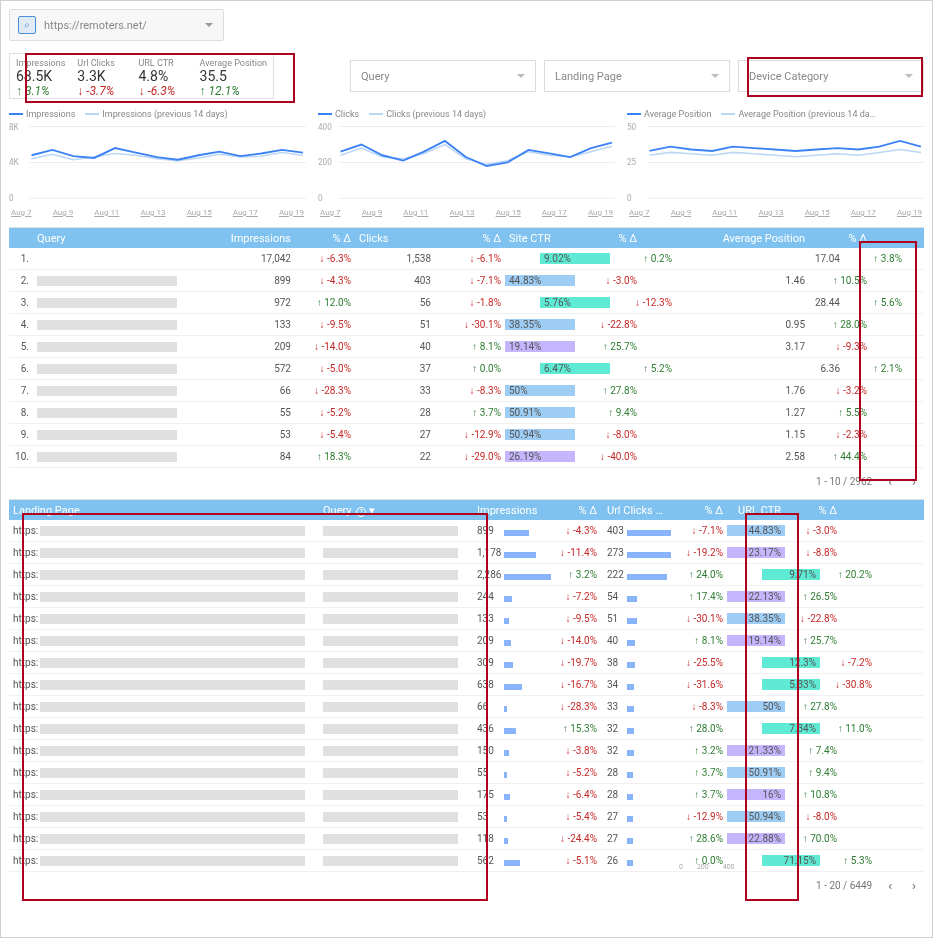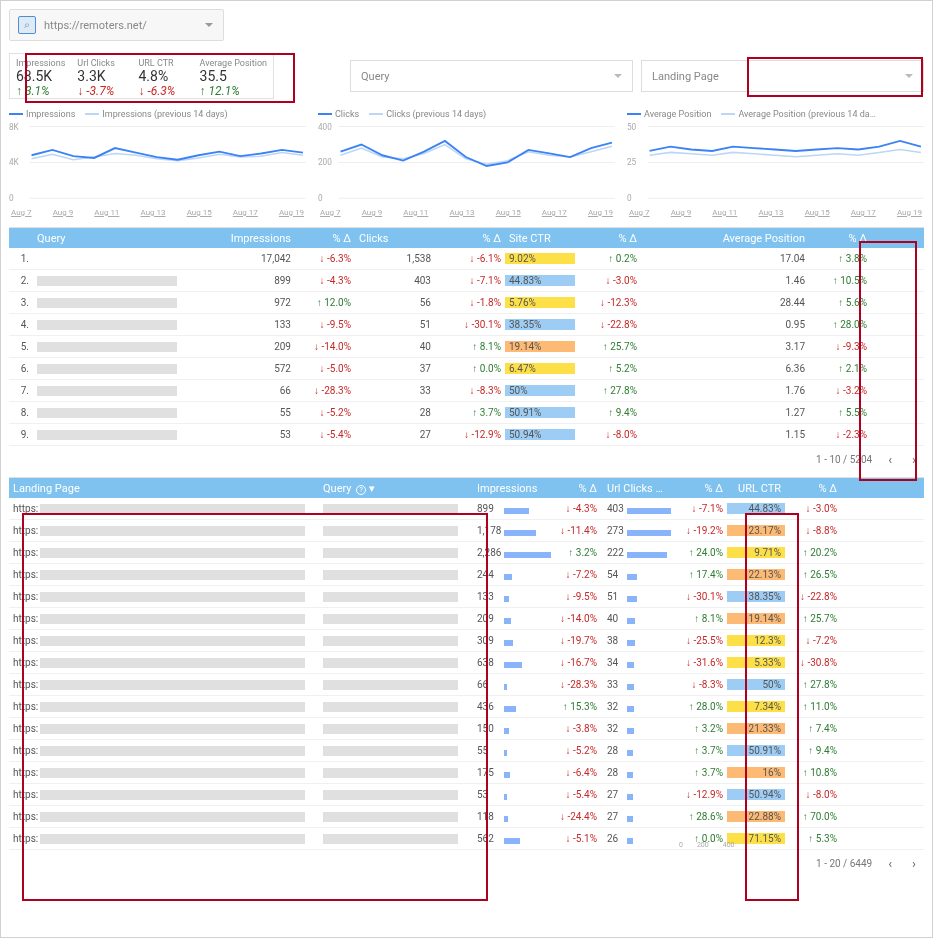--- a/index.html
+++ b/index.html
@@ -59,22 +59,22 @@
   .t1-imprd { width: 60px; text-align: right; }
   .t1-clk { width: 80px; text-align: right; position:relative;}
   .t1-clkd { width: 70px; text-align: right; }
   .t1-ctr { width: 70px; }
   .t1-ctrd { width: 66px; text-align: right; }
   .t1-pos { width: 168px; text-align: right; }
   .t1-posd { width: 62px; text-align: right; }
   .redact { display: inline-block; height: 10px; background: #e0e0e0; width: 100%; vertical-align: middle;}
   .bar-bg { position: absolute; left: 2px; height: 11px; top: 5px; background: #3b82f6; opacity: .6;}
   
-  .ctr-bg { background: #fde047; }
-  .ctr-bg-m { background: #fdba74; }
+  .ctr-bg { background: #5eead4; margin-left: 35px; }
+  .ctr-bg-m { background: #c4b5fd; }
   .ctr-bg-h { background: #9dccf4; }
   
   
   .pager { display: flex; justify-content: flex-end; align-items: center; gap: 12px; font-size: 10px; color: #777; padding: 6px 4px; }
   .pager .chev { cursor: pointer; color: #666; font-size: 13px; padding: 0 4px;}
   
   
   .t2-lp { width: 310px; }
   .t2-q  { width: 150px; }
   .t2-impr { width: 82px; text-align: left; position: relative; padding-left: 8px;}
@@ -120,20 +120,24 @@
                  <span class="delta up">12.1%</span>
         </div>
       </div>
     <div style="width:60px;"></div>
     <div class="filter">
         <span>Query</span>
         <span class="caret"></span>
       </div>
     <div class="filter">
         <span>Landing Page</span>
+        <span class="caret"></span>
+      </div>
+    <div class="filter">
+        <span>Device Category</span>
         <span class="caret"></span>
       </div>
   </div>
 
   <div class="charts" id="charts">
       <div class="chart">
     <div class="legend">
       <span class="legend-item"><span class="swatch"></span>Impressions</span>
       <span class="legend-item prev"><span class="swatch"></span>Impressions (previous 14 days)</span>
     </div>
@@ -324,23 +328,35 @@
     <div class="cell t1-query"><span class="redact" style="width:140px"></span></div>
     <div class="cell t1-impr">53</div>
     <div class="cell t1-imprd delta down">-5.4%</div>
     <div class="cell t1-clk">27</div>
     <div class="cell t1-clkd delta down">-12.9%</div>
     <div class="cell t1-ctr ctr-bg-h">50.94%</div>
     <div class="cell t1-ctrd delta down">-8.0%</div>
     <div class="cell t1-pos">1.15</div>
     <div class="cell t1-posd delta down">-2.3%</div>
         </div>
+        <div class="table-row">
+    <div class="cell t1-rank">10.</div>
+    <div class="cell t1-query"><span class="redact" style="width:140px"></span></div>
+    <div class="cell t1-impr">84</div>
+    <div class="cell t1-imprd delta up">18.3%</div>
+    <div class="cell t1-clk">22</div>
+    <div class="cell t1-clkd delta down">-29.0%</div>
+    <div class="cell t1-ctr ctr-bg-m">26.19%</div>
+    <div class="cell t1-ctrd delta down">-40.0%</div>
+    <div class="cell t1-pos">2.58</div>
+    <div class="cell t1-posd delta up">44.4%</div>
+        </div>
       </div>
     <div class="pager">
-      <span>1 - 10 / 5204</span>
+      <span>1 - 10 / 2962</span>
       <span class="chev">‹</span>
       <span class="chev">›</span>
     </div>
   </div>
 
   <div class="table t2" style="margin-top:4px;">
     <div class="table-head">
       <div class="cell t2-lp">Landing Page</div>
       <div class="cell t2-q"><span>Query</span> <span class="info-ico">?</span> <span>▾</span></div>
       <div class="cell t2-impr">Impressions</div>

